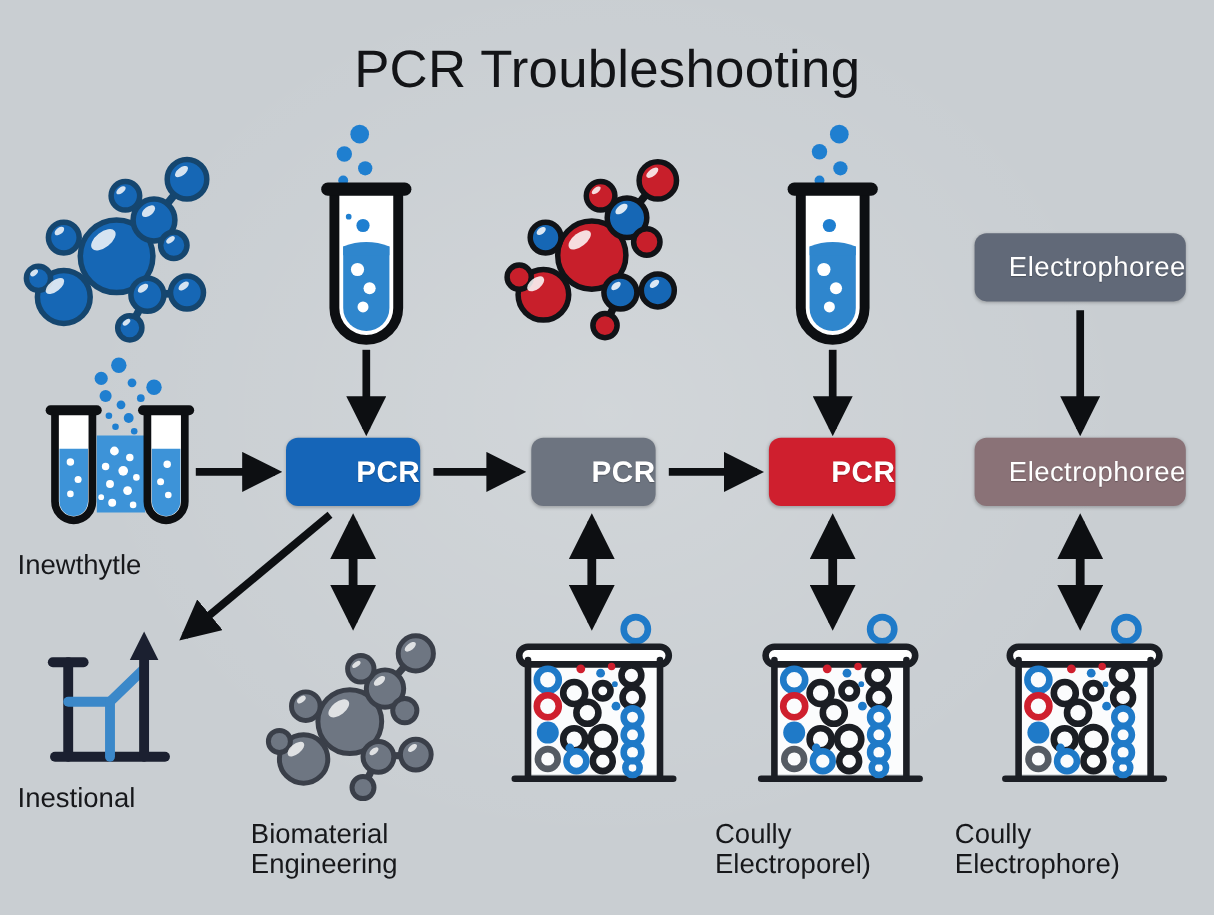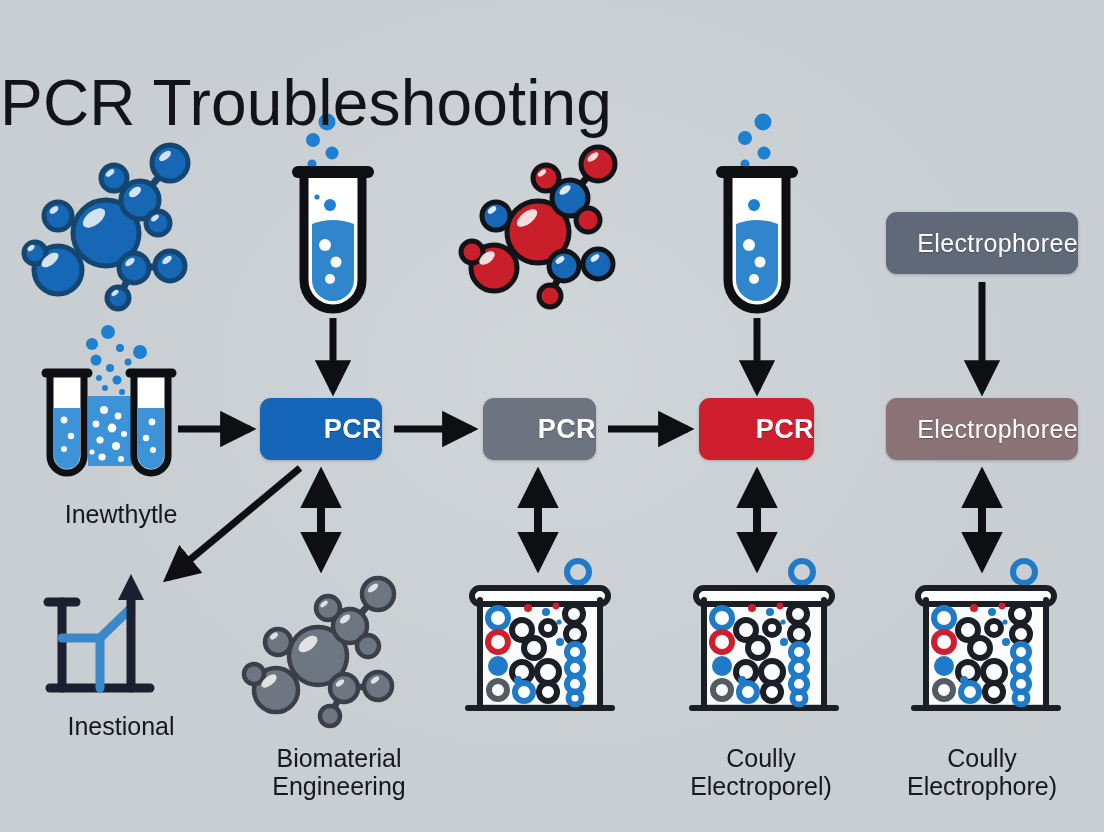--- a/index.html
+++ b/index.html
@@ -23,47 +23,45 @@
     background: radial-gradient(ellipse at 50% 45%, rgba(255,255,255,0.16) 0%, rgba(255,255,255,0.0) 62%);
     pointer-events: none;
     z-index: 0;
   }
 
   #title {
     position: absolute;
     top: 36px;
     left: 0;
     width: 100%;
-    text-align: left;
-    font-size: 64px;
+    text-align: center;
+    font-size: 48px;
     font-weight: 400;
     color: #131417;
     letter-spacing: 0.2px;
     z-index: 5;
-    margin-top: 30px;
   }
 
   .node {
     position: absolute;
     display: flex;
     align-items: center;
     justify-content: flex-end;
     border-radius: 11px;
     color: #ffffff;
     font-size: 27px;
     font-weight: 700;
     letter-spacing: 0.4px;
     z-index: 4;
     box-shadow: 0 1px 3px rgba(0,0,0,0.22);
     text-shadow: 0 1px 1px rgba(0,0,0,0.25);
   }
 
   .caption {
     position: absolute;
-    text-align: center;
     font-size: 25px;
     color: #17181b;
     line-height: 1.12;
     z-index: 5;
     white-space: pre-line;
   }
 
   svg.art { position: absolute; overflow: visible; z-index: 3; }
   svg.arrows { position: absolute; left: 0; top: 0; z-index: 2; }
 </style>

